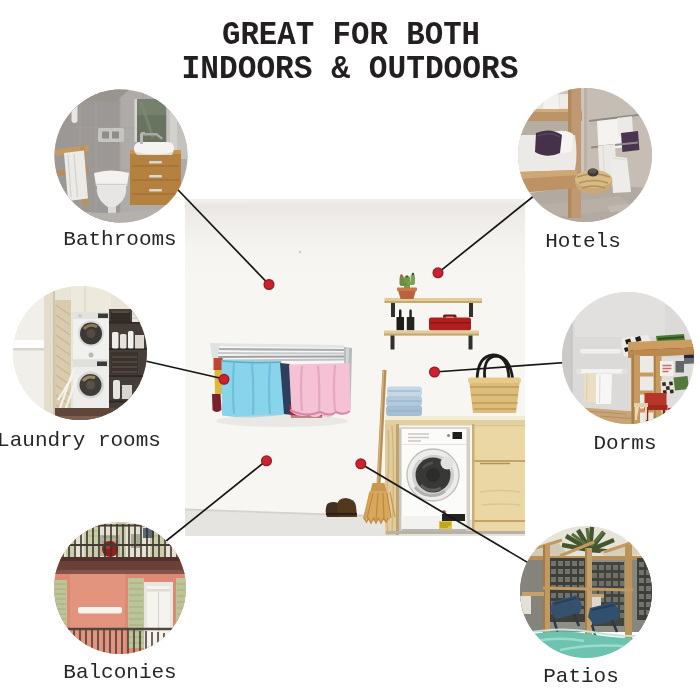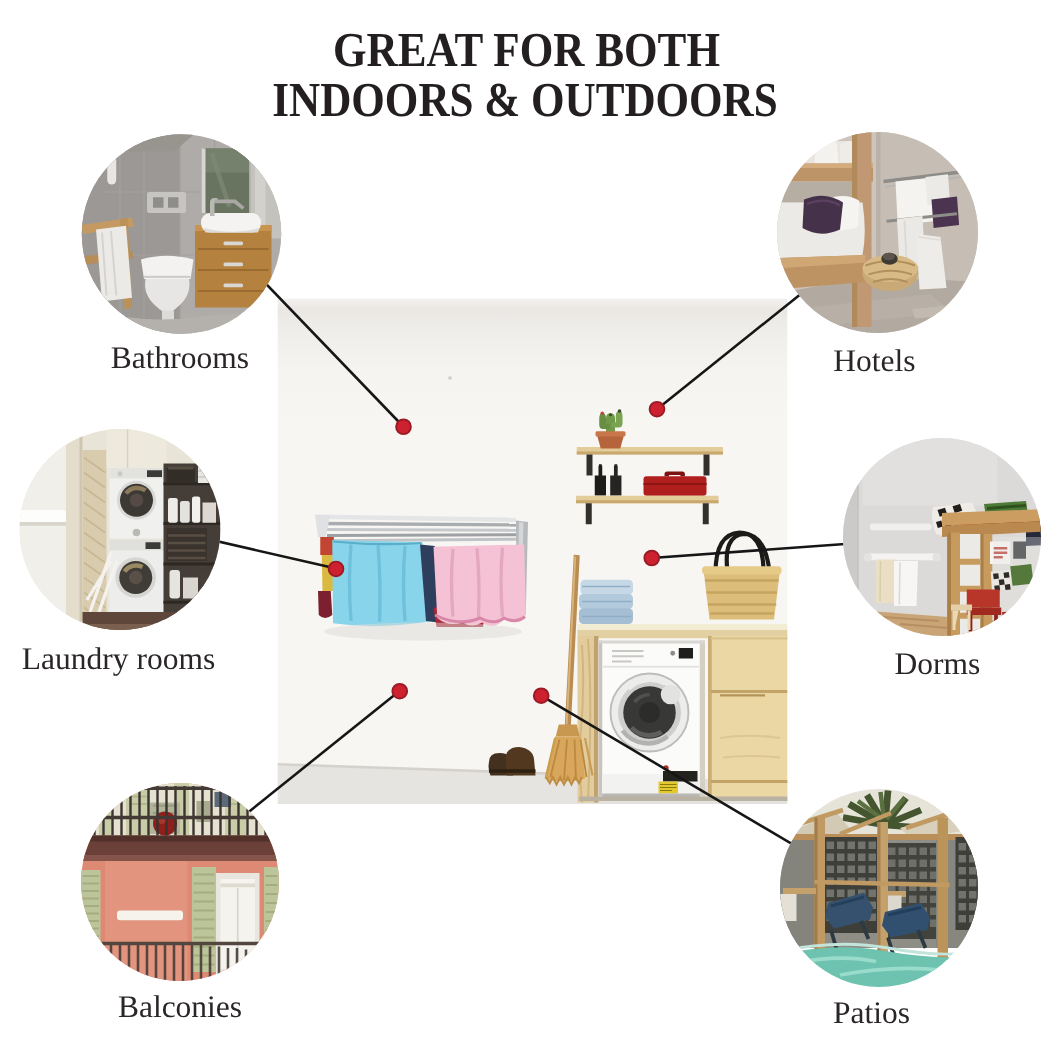--- a/index.html
+++ b/index.html
@@ -1,17 +1,17 @@
 <!DOCTYPE html>
 <html><head>
 <meta charset="utf-8">
 <style>
   html,body{margin:0;padding:0;background:#ffffff;}
   #page{position:relative;width:700px;height:700px;background:#ffffff;overflow:hidden;
-        font-family:Liberation Serif, serif;}
+        font-family:Liberation Mono, monospace;}
   svg{display:block;}
 </style>
 </head>
 <body>
 
 <div id="page">
 <svg width="700" height="700" viewBox="0 0 700 700">
   <defs>
     <clipPath id="cpMain">
           <rect x="185" y="199" width="340" height="337"></rect>

